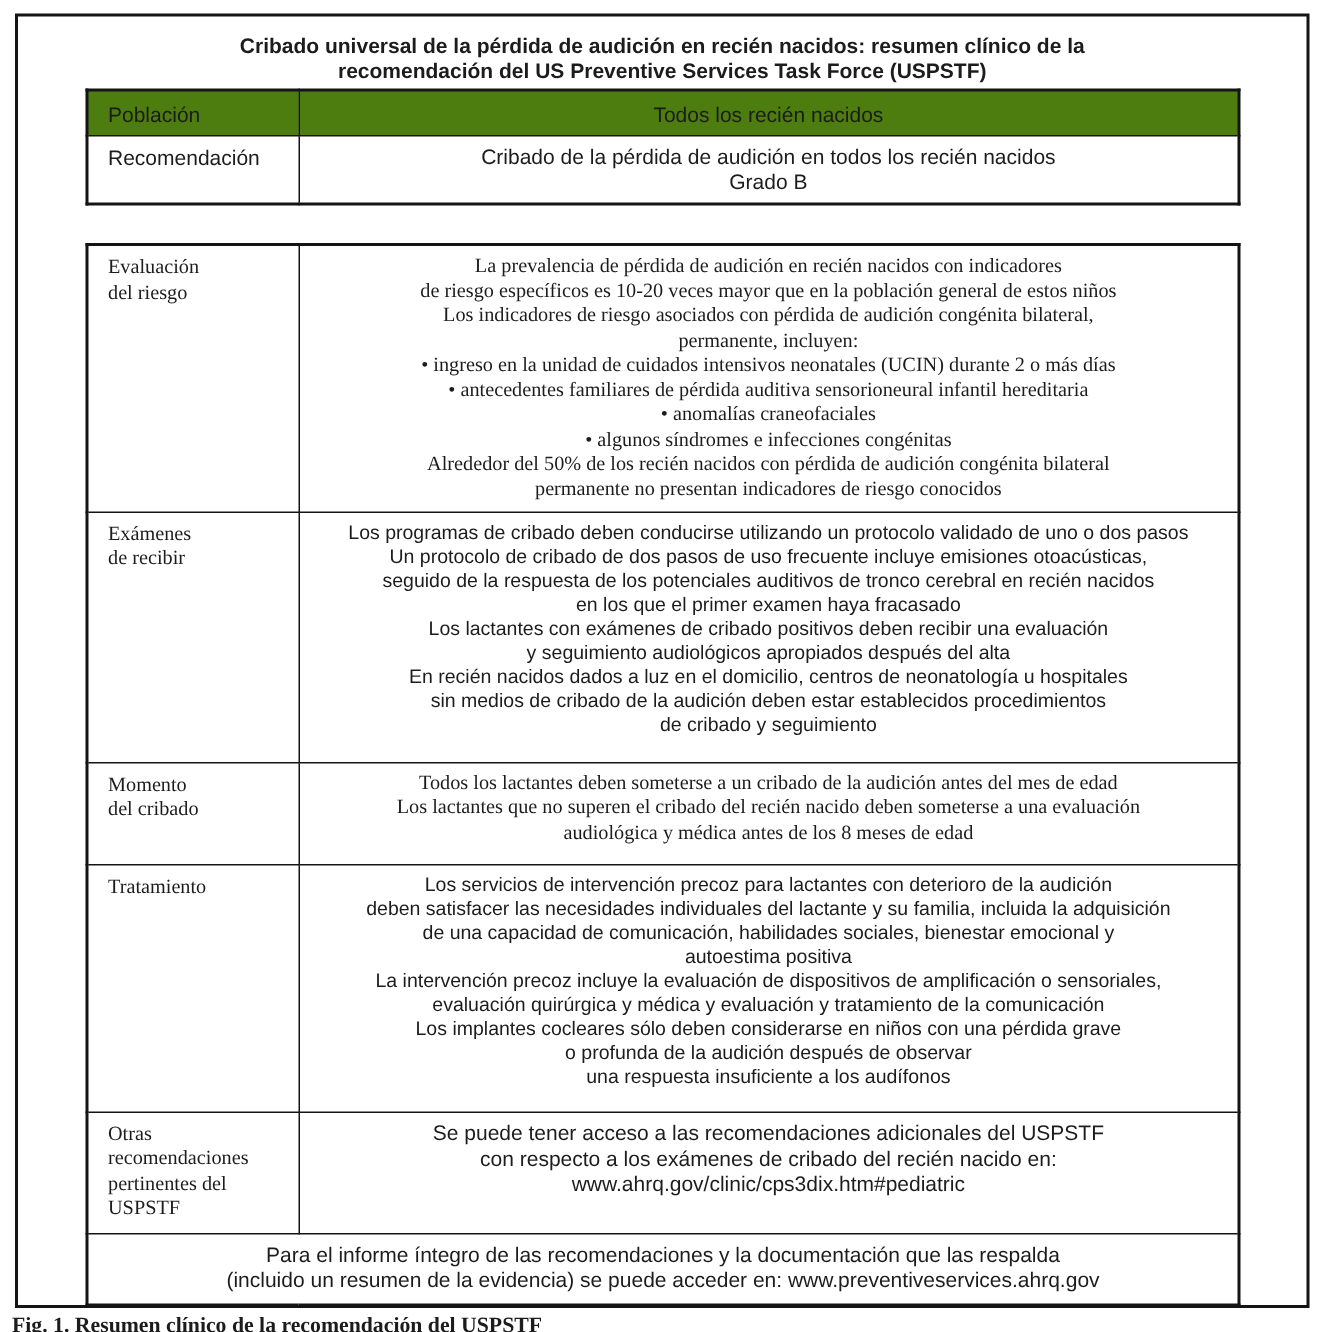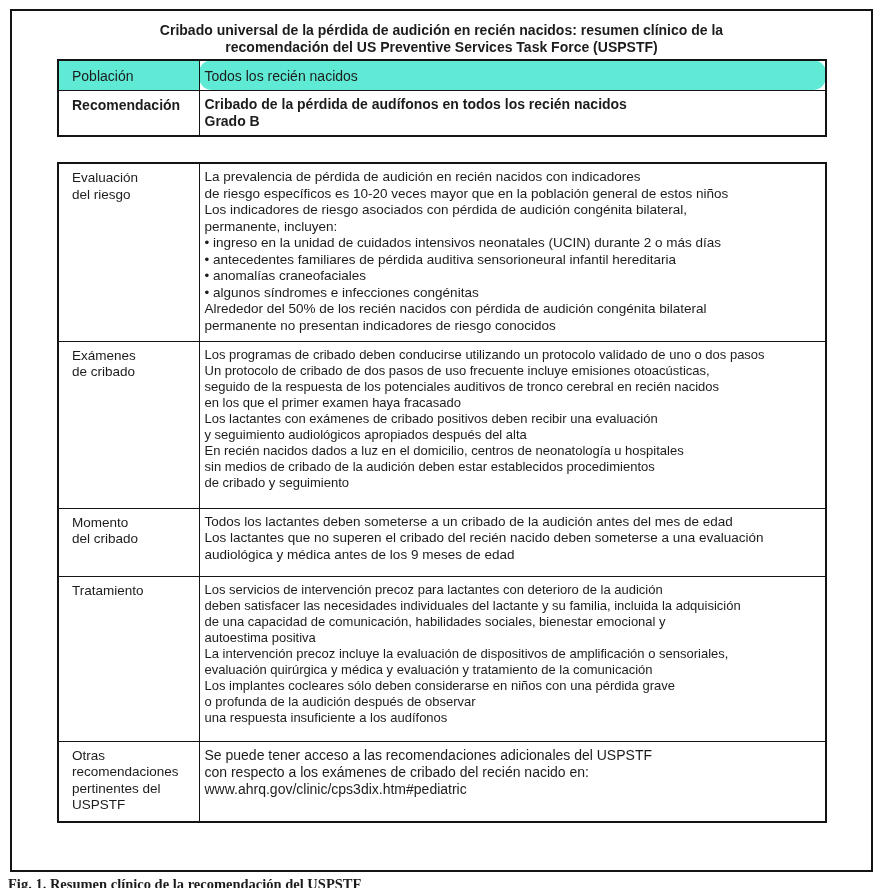--- a/index.html
+++ b/index.html
@@ -44,33 +44,33 @@
   td {
     border: 1px solid #141414;
     vertical-align: top;
     white-space: pre-line;
   }
   td.label {
     text-align: left;
     padding: 6px 6px 4px 13px;
   }
   td.content {
+    text-align: center;
     padding: 5px 5px 4px 5px;
-    border-radius: 13px;
   }
-  tr.header-row td { background: #5eead4; }
+  tr.header-row td { background: #4d7c0f; }
   tr.header-row td.label   { padding-top: 7px; }
   tr.header-row td.content { padding-top: 7px; }
 
   .fs14  { font-size: 14px;   line-height: 17px; }
-  .fs135 { font-size: 13.5px; line-height: 16.5px; }
+  .fs135 { font-size: 13.5px; line-height: 16.5px; font-family: Liberation Serif, serif; }
   .fs13  { font-size: 13px;   line-height: 16px; }
 
   tr.h30  { height: 30px; }
-  tr.h46  { height: 46px; font-weight: bold; }
+  tr.h46  { height: 46px; }
   tr.h178 { height: 178px; }
   tr.h167 { height: 167px; }
   tr.h68  { height: 68px; margin-top: 34px; }
   tr.h165 { height: 165px; }
   tr.h81  { height: 81px; margin-left: 28px; }
   tr.h48  { height: 48px; }
 
   .caption {
     position: absolute;
     left: 8px; top: 876px;
@@ -95,21 +95,21 @@
           <col style="width:141px">
           <col>
         </colgroup>
       <tbody>
           <tr class="header-row h30">
         <td class="label fs14">Población</td>
         <td class="content fs14">Todos los recién nacidos</td>
       </tr>
       <tr class="h46">
         <td class="label fs14">Recomendación</td>
-        <td class="content fs14">Cribado de la pérdida de audífonos en todos los recién nacidos
+        <td class="content fs14">Cribado de la pérdida de audición en todos los recién nacidos
 Grado B</td>
       </tr>
     </tbody>
       </table>
 
     <table class="tbl tbl-detail">
       <colgroup>
           <col style="width:141px">
           <col>
         </colgroup>
@@ -125,38 +125,38 @@
 • ingreso en la unidad de cuidados intensivos neonatales (UCIN) durante 2 o más días
 • antecedentes familiares de pérdida auditiva sensorioneural infantil hereditaria
 • anomalías craneofaciales
 • algunos síndromes e infecciones congénitas
 Alrededor del 50% de los recién nacidos con pérdida de audición congénita bilateral
 permanente no presentan indicadores de riesgo conocidos</td>
       </tr>
 
       <tr class="h167">
         <td class="label fs135">Exámenes
-de cribado</td>
+de recibir</td>
         <td class="content fs13">Los programas de cribado deben conducirse utilizando un protocolo validado de uno o dos pasos
 Un protocolo de cribado de dos pasos de uso frecuente incluye emisiones otoacústicas,
 seguido de la respuesta de los potenciales auditivos de tronco cerebral en recién nacidos
 en los que el primer examen haya fracasado
 Los lactantes con exámenes de cribado positivos deben recibir una evaluación
 y seguimiento audiológicos apropiados después del alta
 En recién nacidos dados a luz en el domicilio, centros de neonatología u hospitales
 sin medios de cribado de la audición deben estar establecidos procedimientos
 de cribado y seguimiento</td>
       </tr>
 
       <tr class="h68">
         <td class="label fs135">Momento
 del cribado</td>
         <td class="content fs135">Todos los lactantes deben someterse a un cribado de la audición antes del mes de edad
 Los lactantes que no superen el cribado del recién nacido deben someterse a una evaluación
-audiológica y médica antes de los 9 meses de edad</td>
+audiológica y médica antes de los 8 meses de edad</td>
       </tr>
 
       <tr class="h165">
         <td class="label fs135">Tratamiento</td>
         <td class="content fs13">Los servicios de intervención precoz para lactantes con deterioro de la audición
 deben satisfacer las necesidades individuales del lactante y su familia, incluida la adquisición
 de una capacidad de comunicación, habilidades sociales, bienestar emocional y
 autoestima positiva
 La intervención precoz incluye la evaluación de dispositivos de amplificación o sensoriales,
 evaluación quirúrgica y médica y evaluación y tratamiento de la comunicación
@@ -168,20 +168,24 @@
       <tr class="h81">
         <td class="label fs135">Otras
 recomendaciones
 pertinentes del
 USPSTF</td>
         <td class="content fs14">Se puede tener acceso a las recomendaciones adicionales del USPSTF
 con respecto a los exámenes de cribado del recién nacido en:
 www.ahrq.gov/clinic/cps3dix.htm#pediatric</td>
       </tr>
 
+      <tr class="h48">
+        <td class="content fs14" colspan="2">Para el informe íntegro de las recomendaciones y la documentación que las respalda
+(incluido un resumen de la evidencia) se puede acceder en: www.preventiveservices.ahrq.gov</td>
+      </tr>
     </tbody>
       </table>
 
   </div>
 
   <div class="caption">Fig. 1. Resumen clínico de la recomendación del USPSTF</div>
 
 </div>
 
 </body></html>

